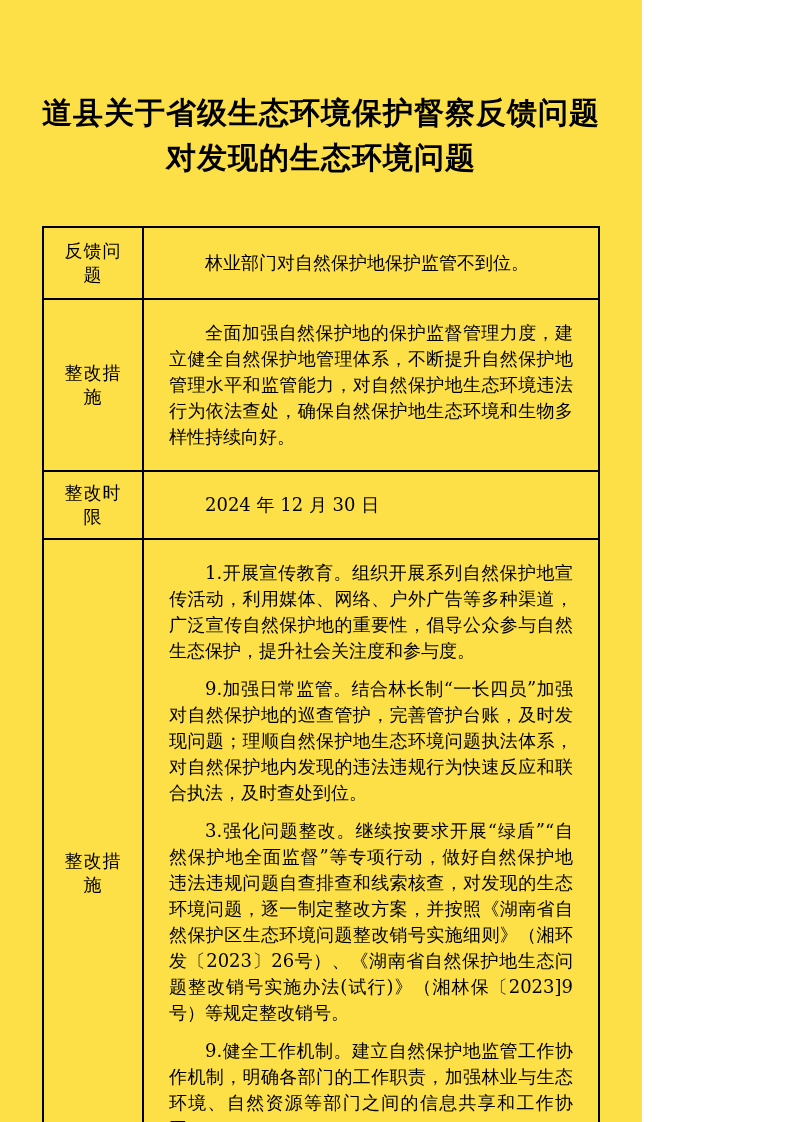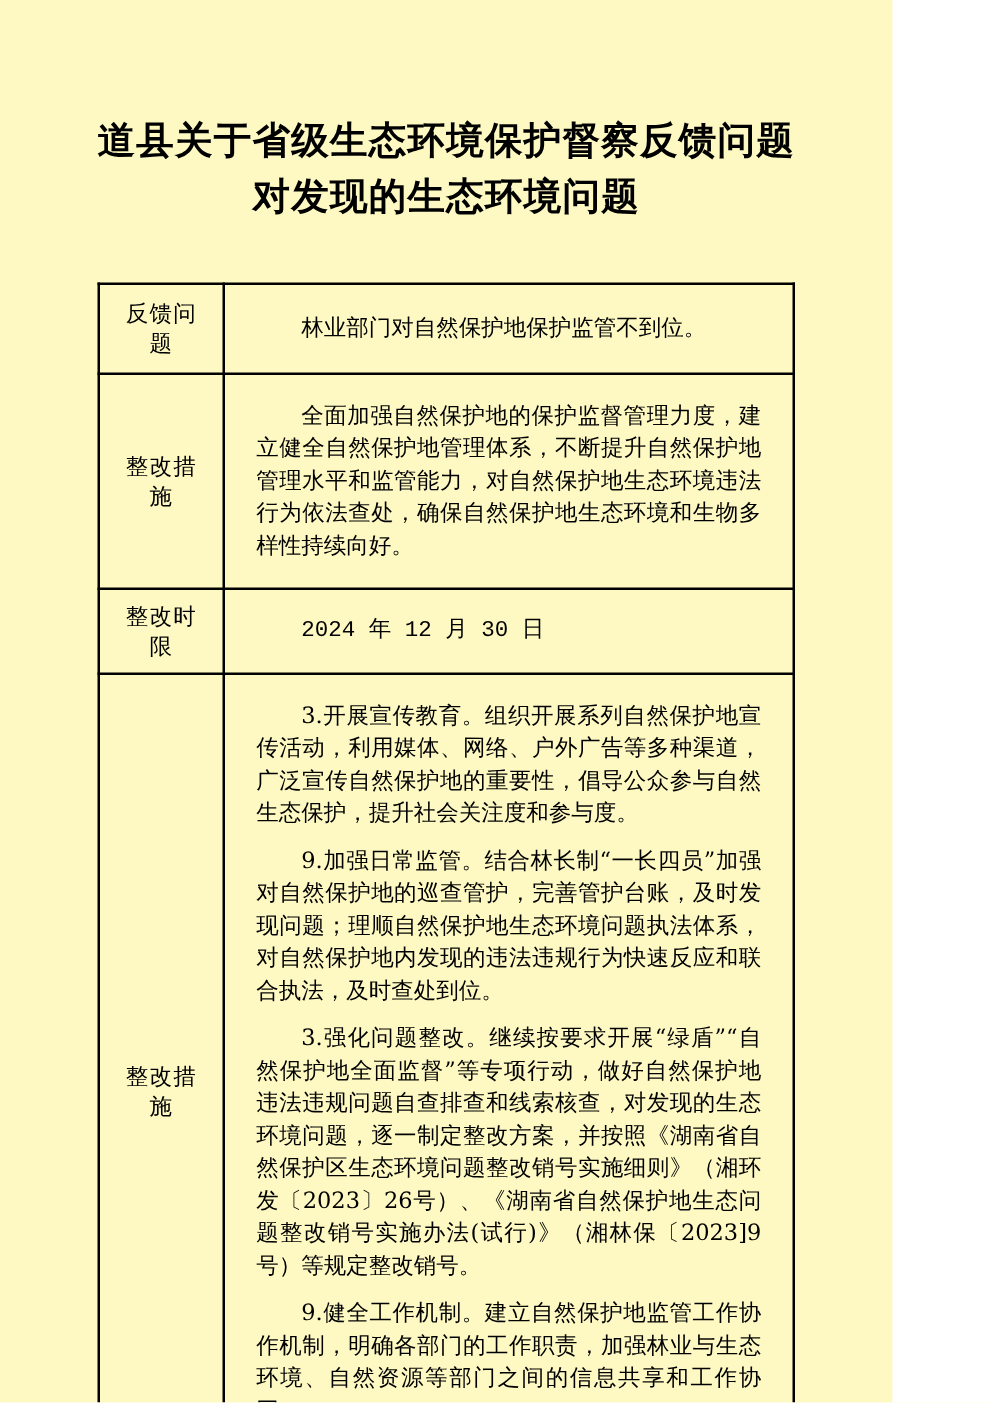--- a/index.html
+++ b/index.html
@@ -2,23 +2,23 @@
 <html><head>
 <meta charset="utf-8">
 <style>
   html, body {
     margin: 0;
     padding: 0;
     background: #ffffff;
   }
   .page {
     position: relative;
-    width: 714px;
+    width: 642px;
     height: 1122px;
-    background: #fef9c3;
+    background: #fde047;
     color: #000000;
     font-family: "DejaVu Serif", "Liberation Serif", serif;
     overflow: hidden;
     box-sizing: border-box;
   }
   .doc-title {
     margin: 0;
     padding-top: 90px;
     text-align: center;
     font-size: 30px;
@@ -51,21 +51,21 @@
   }
   .content-cell {
     padding: 8px 13px;
     font-size: 18px;
     line-height: 26px;
   }
   .v-middle { vertical-align: middle; }
   .v-top    { vertical-align: top; }
   .row-feedback { height: 72px; }
   .row-goal     { height: 98px; }
-  .row-deadline { height: 42px; font-family: Liberation Mono, monospace; }
+  .row-deadline { height: 42px; }
   .row-measures { height: 668px; }
   .content-cell p {
     margin: 12px;
     text-indent: 2em;
     text-align: justify;
   }
   .content-cell p.plain {
     text-align: left;
   }
   .measures p + p {
@@ -101,21 +101,21 @@
       <tr class="row-deadline">
         <td class="label-cell">整改时限</td>
         <td class="content-cell v-middle">
           <p class="plain">2024 年 12 月 30 日</p>
         </td>
       </tr>
 
       <tr class="row-measures">
         <td class="label-cell">整改措施</td>
         <td class="content-cell v-top measures">
-          <p>3.开展宣传教育。组织开展系列自然保护地宣传活动，利用媒体、网络、户外广告等多种渠道，广泛宣传自然保护地的重要性，倡导公众参与自然生态保护，提升社会关注度和参与度。</p>
+          <p>1.开展宣传教育。组织开展系列自然保护地宣传活动，利用媒体、网络、户外广告等多种渠道，广泛宣传自然保护地的重要性，倡导公众参与自然生态保护，提升社会关注度和参与度。</p>
           <p>9.加强日常监管。结合林长制“一长四员”加强对自然保护地的巡查管护，完善管护台账，及时发现问题；理顺自然保护地生态环境问题执法体系，对自然保护地内发现的违法违规行为快速反应和联合执法，及时查处到位。</p>
           <p>3.强化问题整改。继续按要求开展“绿盾”“自然保护地全面监督”等专项行动，做好自然保护地违法违规问题自查排查和线索核查，对发现的生态环境问题，逐一制定整改方案，并按照《湖南省自然保护区生态环境问题整改销号实施细则》（湘环发〔2023〕26号）、《湖南省自然保护地生态问题整改销号实施办法(试行)》（湘林保〔2023]9号）等规定整改销号。</p>
           <p>9.健全工作机制。建立自然保护地监管工作协作机制，明确各部门的工作职责，加强林业与生态环境、自然资源等部门之间的信息共享和工作协同。</p>
         </td>
       </tr>
     </tbody>
   </table>
 
 </div>
 

